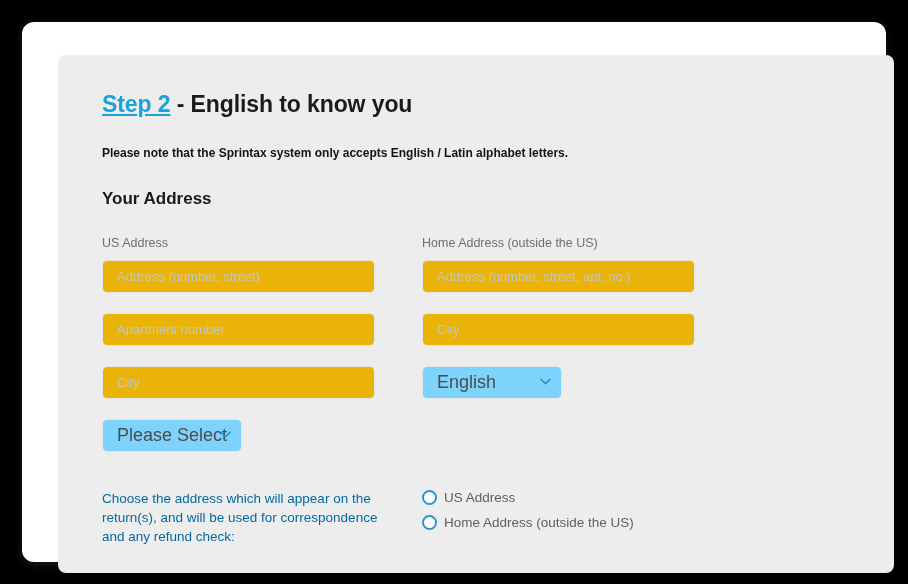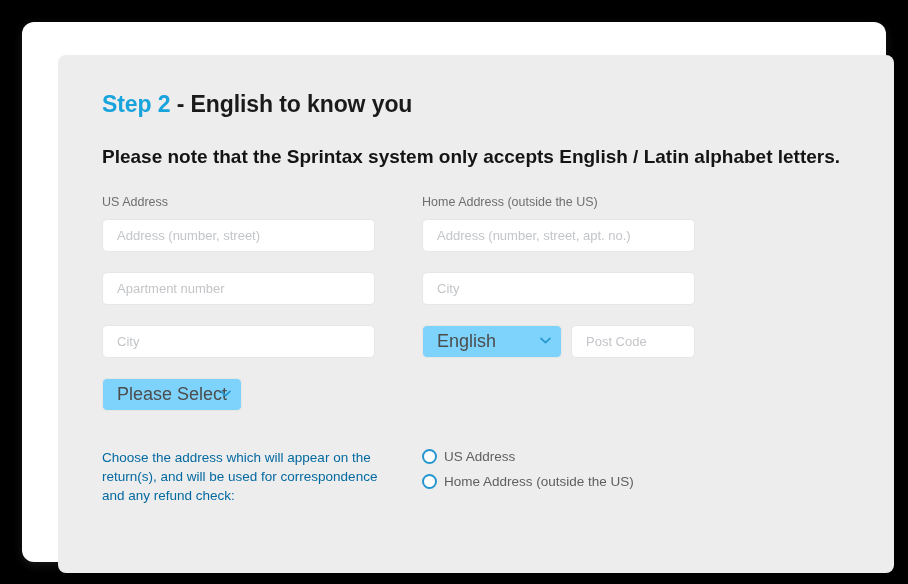--- a/index.html
+++ b/index.html
@@ -44,25 +44,26 @@
   .step-heading {
     margin: 0;
     font-size: 23px;
     font-weight: bold;
     color: #1a1a1a;
     letter-spacing: -0.1px;
     white-space: nowrap;
   }
   .step-heading .step-num {
     color: #17a3dc;
+    text-decoration: underline;
   }
 
   .notice {
     margin: 28px 0 0 0;
-    font-size: 19px;
+    font-size: 12px;
     font-weight: bold;
     color: #141414;
     white-space: nowrap;
   }
 
   .section-title {
     margin: 29px 0 0 0;
     font-size: 17px;
     font-weight: bold;
     color: #1a1a1a;
@@ -84,21 +85,21 @@
     font-size: 12.5px;
     color: #6f6f6f;
     margin-bottom: 9px;
     height: 15px;
   }
 
   .field {
     box-sizing: border-box;
     width: 100%;
     height: 33px;
-    background: #ffffff;
+    background: #eab308;
     border: 1px solid #e6e6e6;
     border-radius: 5px;
     font-family: "Liberation Sans", sans-serif;
     font-size: 13px;
     color: #555555;
     padding: 0 14px;
     outline: none;
     margin-bottom: 20px;
     display: block;
   }
@@ -186,20 +187,21 @@
 <body>
 
 <div class="window-frame">
   <div class="panel">
     <div class="panel-inner">
 
       <h1 class="step-heading"><span class="step-num">Step 2</span><span> - English to know you</span></h1>
 
       <p class="notice">Please note that the Sprintax system only accepts English / Latin alphabet letters.</p>
 
+      <h2 class="section-title">Your Address</h2>
 
       <div class="columns">
 
         <div class="col left">
           <div class="col-label">US Address</div>
 
           <input class="field" type="text" placeholder="Address (number, street)" style="">
           <input class="field" type="text" placeholder="Apartment number" style="">
           <input class="field" type="text" placeholder="City" style="">
 
@@ -219,21 +221,20 @@
           <input class="field" type="text" placeholder="Address (number, street, apt. no.)" style="">
           <input class="field" type="text" placeholder="City" style="">
 
           <div class="row-split">
             <div class="select-wrap">
               <div class="select-box">English</div>
               <svg class="chevron" viewBox="0 0 11 7">
                 <path d="M1 1.3 L5.5 5.6 L10 1.3" fill="none" stroke="#2596cf" stroke-width="1.6" stroke-linecap="round" stroke-linejoin="round"></path>
               </svg>
             </div>
-            <input class="field small" type="text" placeholder="Post Code" style="">
           </div>
         </div>
 
       </div>
 
       <div class="chooser">
         <div class="chooser-text">Choose the address which will appear on the return(s), and will be used for correspondence and any refund check:</div>
         <div class="radio-group">
           <div class="radio-row">
             <span class="radio-circle"></span>

